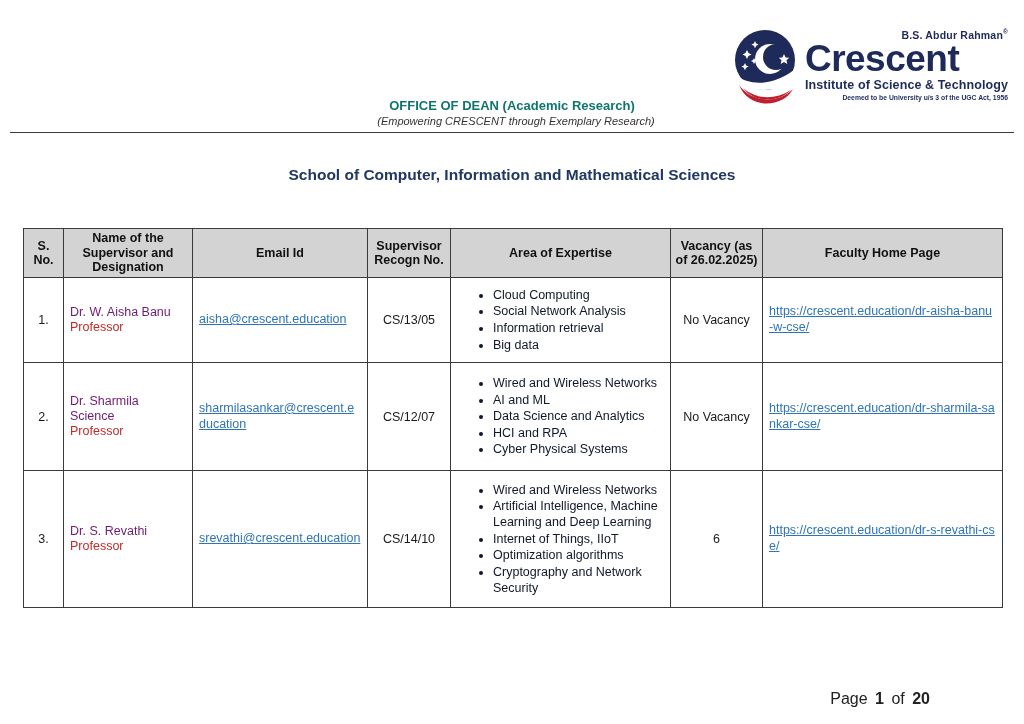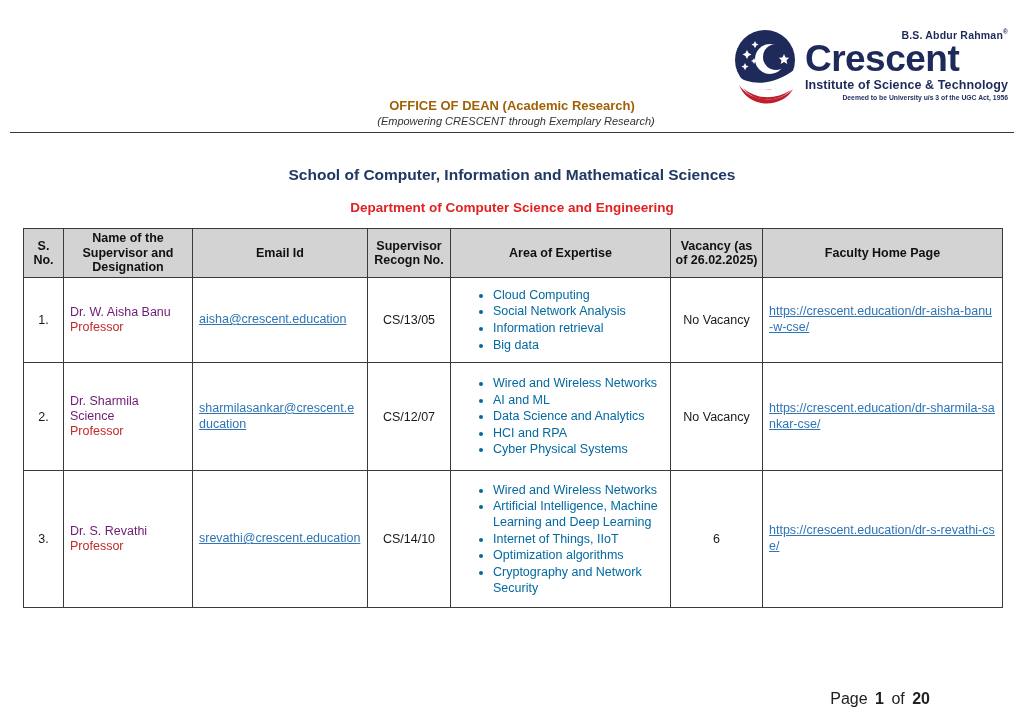--- a/index.html
+++ b/index.html
@@ -12,21 +12,21 @@
   .emblem { width: 64px; height: 80px; flex: 0 0 auto; }
   .logo-text { display: flex; flex-direction: column; align-items: flex-start; }
   .brand-top { align-self: flex-end; font-size: 10.5px; font-weight: bold; color: #1e2a5a; letter-spacing: 0.2px; margin-bottom: 0; }
   .brand-top sup { font-size: 6.5px; vertical-align: super; }
   .brand-name { font-size: 37px; font-weight: bold; color: #1e2a5a; line-height: 0.95; letter-spacing: -0.5px; }
   .brand-sub { font-size: 12.5px; font-weight: bold; color: #1e2a5a; margin-top: 2px; letter-spacing: 0.1px; }
   .brand-tagline { font-size: 6.8px; font-weight: bold; color: #1e2a5a; margin-top: 2px; align-self: flex-end; }
 
   
   .office-header { position: absolute; top: 98px; left: 0; width: 100%; text-align: center; }
-  .office-line { font-size: 13px; font-weight: bold; color: #a16207; }
+  .office-line { font-size: 13px; font-weight: bold; color: #0f766e; }
   .motto-line { font-size: 11px; font-style: italic; color: #333; margin-top: 2px; margin-left: 8px; }
   .header-divider { position: absolute; top: 132px; left: 10px; width: 1004px; border-top: 1.6px solid #3a3a3a; }
 
   
   .school-title { position: absolute; top: 166px; left: 0; width: 100%; text-align: center; font-size: 15.5px; font-weight: bold; color: #1f3864; }
   .dept-title { position: absolute; top: 200px; left: 0; width: 100%; text-align: center; font-size: 13.5px; font-weight: bold; color: #e02222; }
 
   
   table.supervisors { position: absolute; top: 228px; left: 23px; width: 979px; border-collapse: collapse; table-layout: fixed; }
   table.supervisors th, table.supervisors td { border: 1.4px solid #3a3a3a; font-size: 12.5px; vertical-align: middle; }
@@ -36,21 +36,21 @@
   tr.row-2 td { height: 108px; }
   tr.row-3 td { height: 137px; }
   td.c-sno { text-align: center; }
   td.c-name { padding: 0 6px 0 9px; }
   .sup-name { display: block; color: #701a75; line-height: 1.2; }
   .sup-desig { display: block; color: #c02b2b; line-height: 1.2; }
   td.c-email a, td.c-home a { color: #2e75b6; text-decoration: underline; word-break: break-all; line-height: 1.25; }
   td.c-recogn { text-align: center; }
   td.c-expertise { vertical-align: top; padding-top: 6px; }
   td.c-expertise ul { margin: 2px 0 0 0; padding-left: 36px; list-style: disc outside; }
-  td.c-expertise li { margin: 1px 0; line-height: 1.25; color: #0369a1; }
+  td.c-expertise li { margin: 1px 0; line-height: 1.25; color: #0f172a; }
   td.c-vacancy { text-align: center; }
   td.c-home { padding-left: 8px; padding-right: 8px; margin-top: 34px; }
 
   
   .footer { position: absolute; top: 690px; right: 94px; font-size: 16px; color: #222; }
   .footer .b { font-weight: bold; }
   .footer span { margin-left: 3px; }
   .footer span:first-child { margin-left: 0; }
 </style>
 </head>
@@ -85,21 +85,20 @@
     </div>
   </div>
 
   <div class="office-header">
     <div class="office-line">OFFICE OF DEAN (Academic Research)</div>
     <div class="motto-line">(Empowering CRESCENT through Exemplary Research)</div>
   </div>
   <div class="header-divider"></div>
 
   <div class="school-title">School of Computer, Information and Mathematical Sciences</div>
-  <div class="dept-title">Department of Computer Science and Engineering</div>
 
   <table class="supervisors">
     <colgroup>
       <col style="width:40px">
         <col style="width:129px">
         <col style="width:175px">
         <col style="width:83px">
         <col style="width:220px">
         <col style="width:92px">
         <col style="width:240px">

